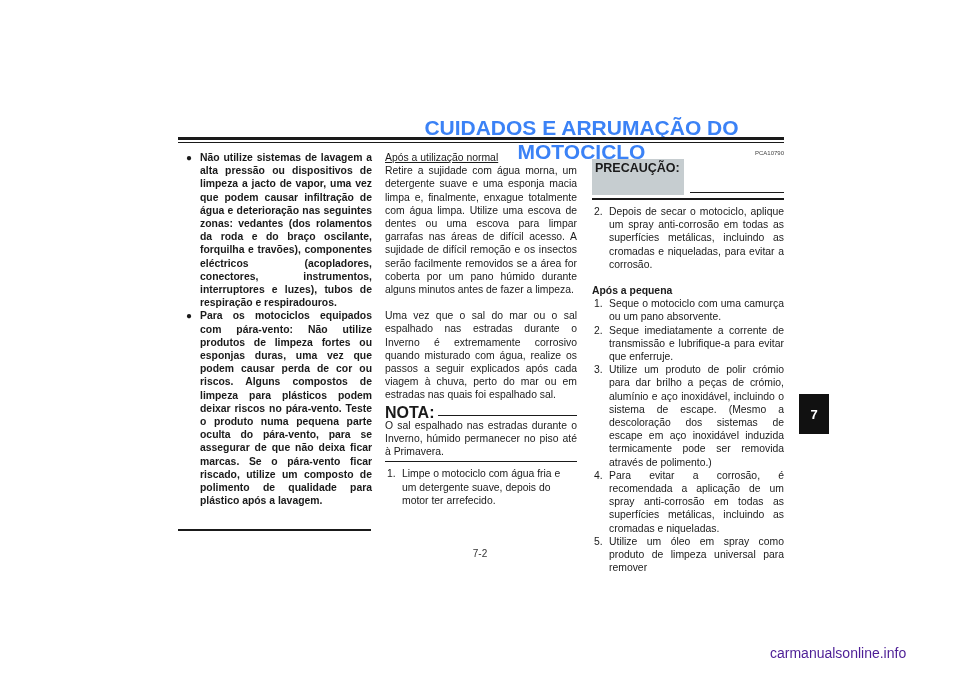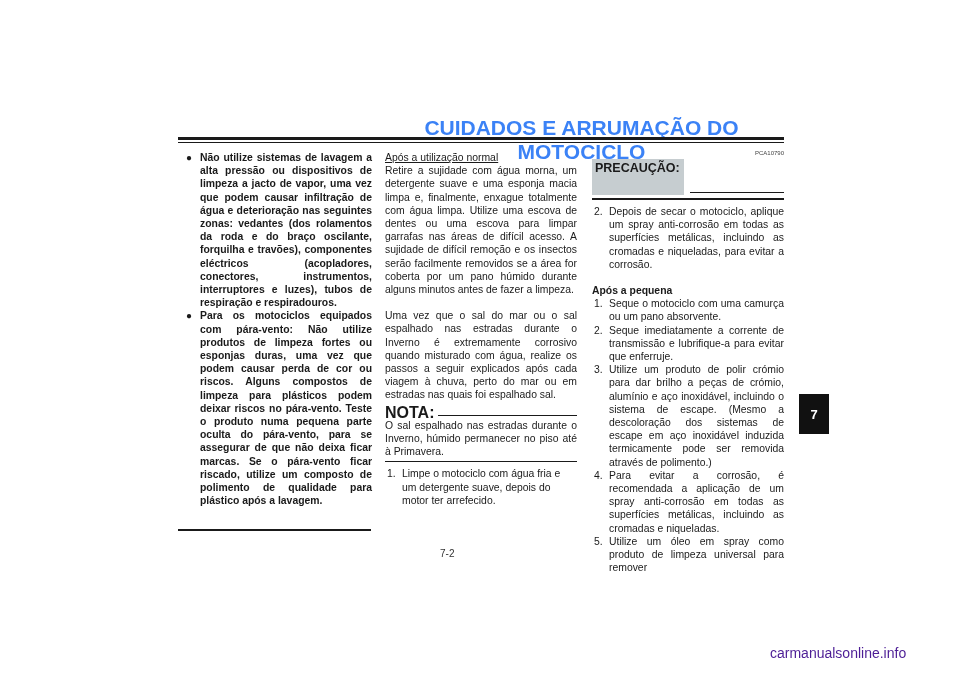--- a/index.html
+++ b/index.html
@@ -26,21 +26,21 @@
   .num { position:absolute; left:2px; top:0; }
   .code { text-align:right; font-size:6px; color:#444; height:12px; line-height:12px; margin-top:-4px; }
   .prec-head { display:flex; align-items:flex-end; margin-bottom:3px; }
   .prec-label { background:#c6cdd0; font-weight:bold; font-size:12.5px; padding:1px 4px 18px 3px; line-height:17px; }
   .prec-line { flex:1; border-bottom:1px solid #1a1a1a; margin-left:6px; margin-bottom:2px; }
   .prec-text { font-weight:bold; }
   .prec-bottom { border-bottom:2px solid #1a1a1a; margin:3px 0 5px 0; }
   .subhead { font-weight:bold; }
   .chapter-tab { position:absolute; left:799px; top:394px; width:30px; height:40px; background:#111;
                  color:#fff; font-weight:bold; font-size:13px; display:flex; align-items:center; justify-content:center; }
-  .page-num { position:absolute; left:440px; top:548px; width:80px; text-align:left; font-size:10px; color:#333; }
+  .page-num { position:absolute; left:440px; top:548px; width:80px; text-align:center; font-size:10px; color:#333; }
   .watermark { position:absolute; left:770px; top:645px; font-size:14px; color:#4c1d95; letter-spacing:0px; }
 </style>
 </head>
 <body>
 
 <div class="title">CUIDADOS E ARRUMAÇÃO DO MOTOCICLO</div>
 <div class="rule-thick"></div>
 <div class="rule-thin"></div>
 
 <div class="col col1">

